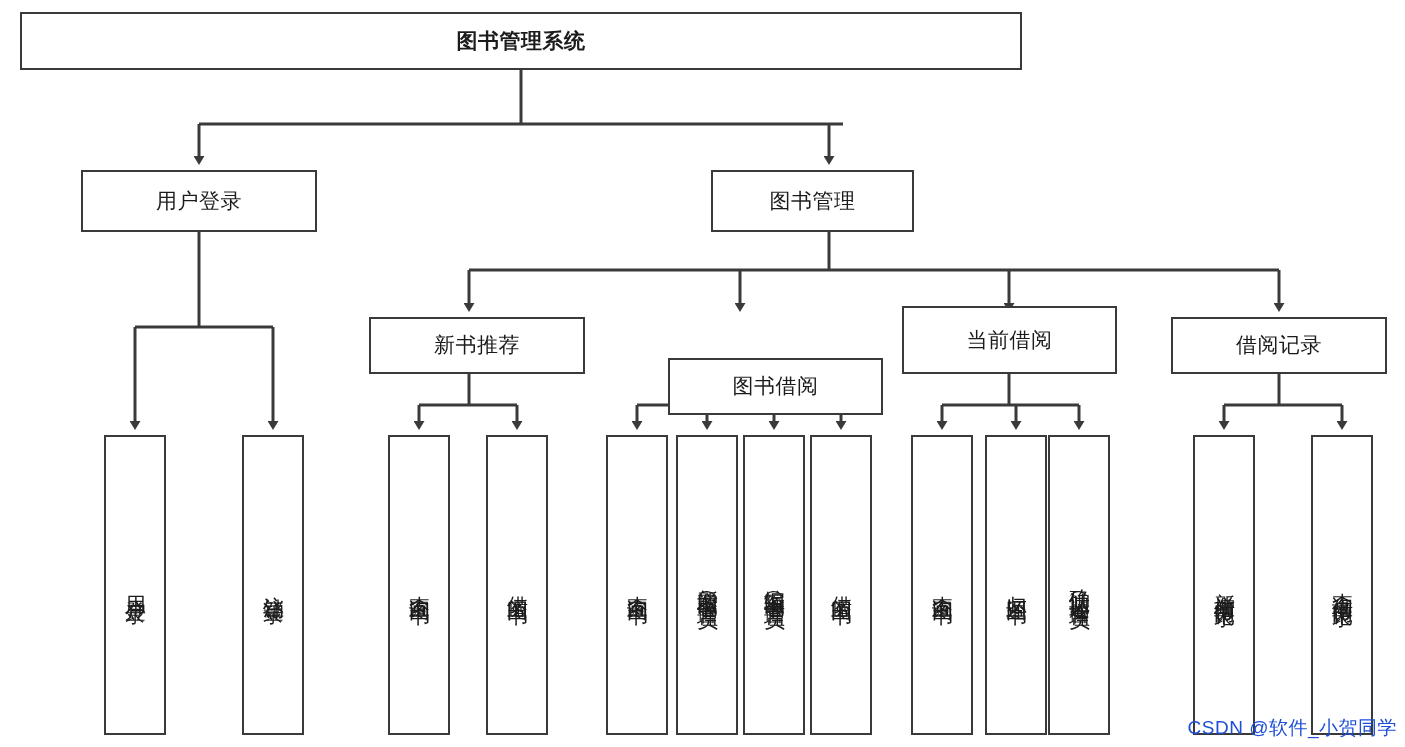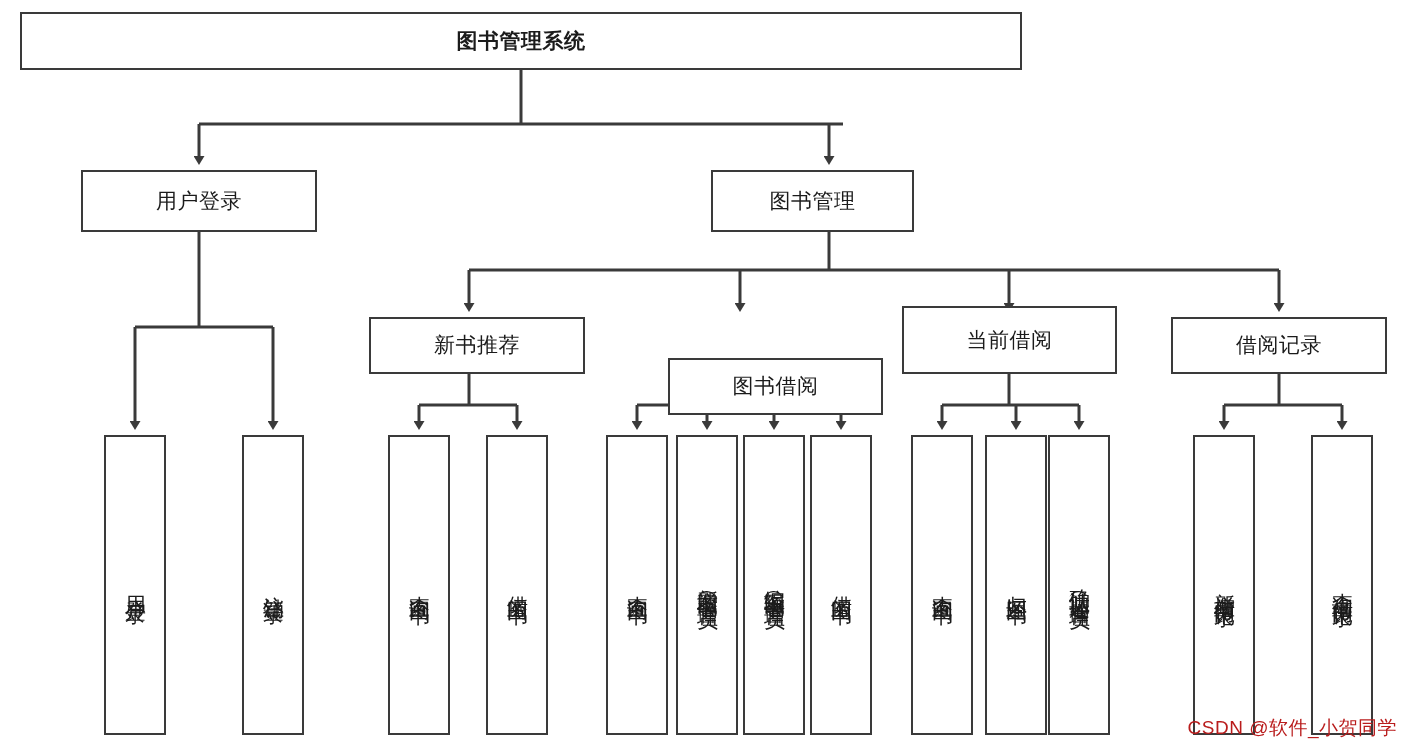--- a/index.html
+++ b/index.html
@@ -49,21 +49,21 @@
     white-space: nowrap;
   }
   .node.v > span {
     display: block;
   }
   .watermark {
     position: absolute;
     right: 8px;
     bottom: 6px;
     font-size: 19px;
-    color: #b91c1c;
+    color: #1d4ed8;
     letter-spacing: 0.5px;
     white-space: nowrap;
   }
 </style>
 </head>
 <body>
 
 <div id="canvas">
 
   <svg id="edges" viewBox="0 0 1405 747" xmlns="http://www.w3.org/2000/svg">

